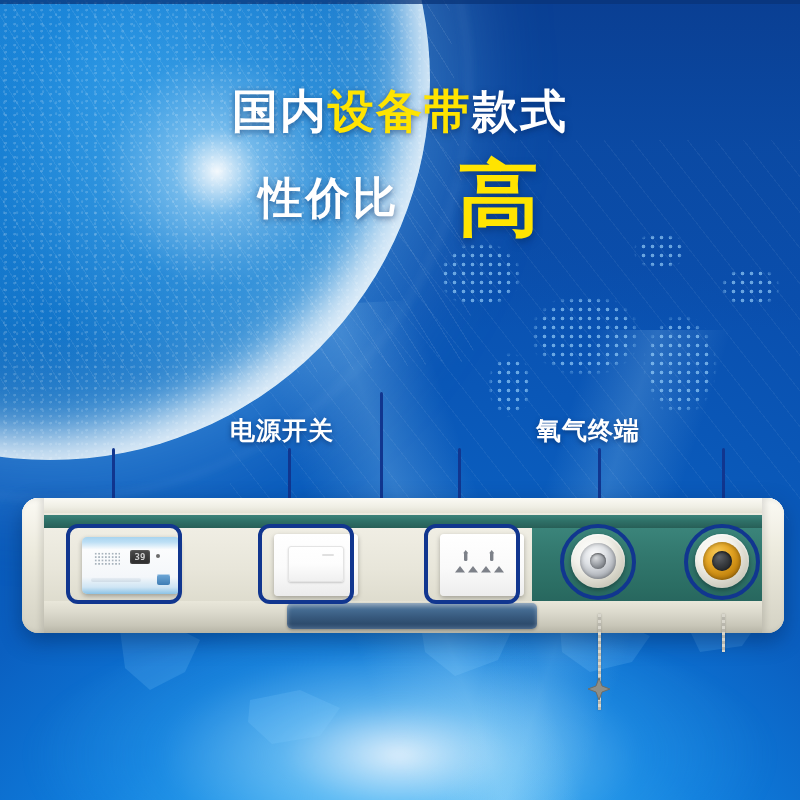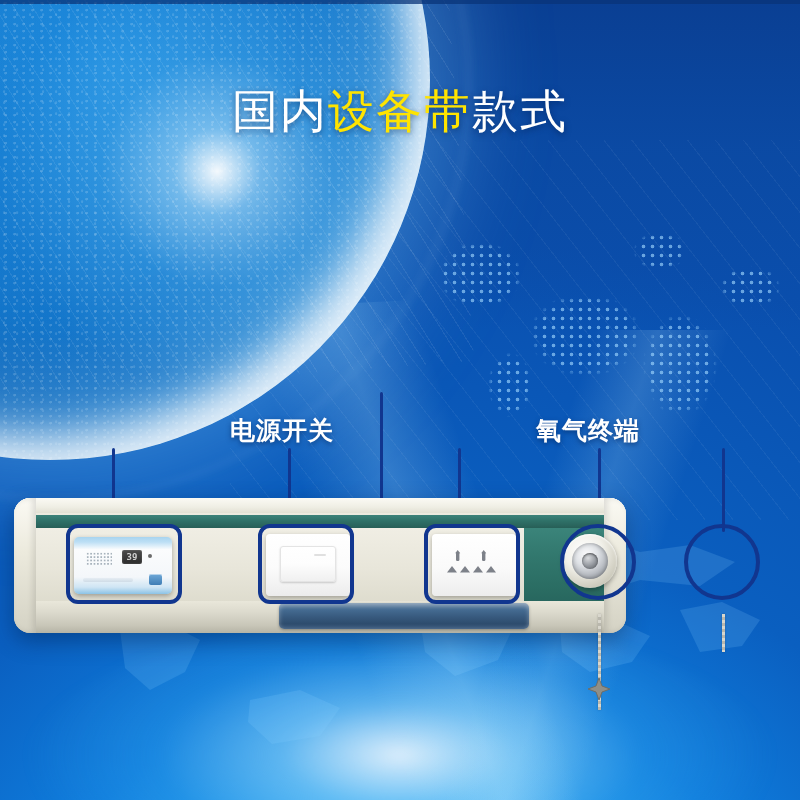--- a/index.html
+++ b/index.html
@@ -109,21 +109,21 @@
     transform:rotate(-3deg);
   }
   .swoosh2{
     position:absolute;left:120px;top:330px;width:900px;height:480px;
     background:linear-gradient(108deg, rgba(255,255,255,0) 45%, rgba(190,235,255,.18) 51%, rgba(255,255,255,0) 58%);
   }
 
   
   .headline{
     position:absolute;left:0;right:0;top:86px;text-align:center;
-    font-weight:normal;letter-spacing:2px;
+    font-weight:bold;letter-spacing:2px;
     font-size:46px;line-height:1.12;
     text-shadow:0 2px 6px rgba(3,30,80,.55);
   }
   .h-white{color:#ffffff;}
   .h-yellow{color:#ffe400;}
   .sub{
     position:absolute;left:0;right:0;top:160px;
     display:flex;align-items:center;justify-content:center;gap:58px;
   }
   .sub-left{
@@ -139,21 +139,21 @@
   .callout{
     position:absolute;color:#ffffff;font-weight:bold;white-space:nowrap;
     font-size:25px;letter-spacing:1px;
     text-shadow:0 2px 5px rgba(4,40,95,.65);
   }
   .leader{
     position:absolute;width:3px;background:#11368f;border-radius:2px;
   }
 
   
-  .panel-wrap{position:absolute;left:14px;top:498px;width:612px;height:135px;}
+  .panel-wrap{position:absolute;left:22px;top:498px;width:762px;height:135px;}
   .panel{
     position:absolute;inset:0;border-radius:16px;
     background:linear-gradient(180deg,#f4f3ec 0%, #eceadf 10%, #e7e5d8 30%, #dfddd0 52%, #d6d4c6 70%, #c9c7b8 88%, #bdbbad 100%);
     box-shadow:0 8px 22px rgba(3,35,85,.45), inset 0 2px 0 rgba(255,255,255,.85);
     overflow:hidden;
   }
   .panel-topedge{
     position:absolute;left:0;right:0;top:0;height:15px;
     background:linear-gradient(180deg,#fbfaf4 0%, #efeee4 60%, #e2e0d3 100%);
     border-radius:16px 16px 0 0;
@@ -315,20 +315,24 @@
   <div class="planet"></div>
   <div class="planet-tex"></div>
   <div class="planet-rim"></div>
   <div class="halo"></div>
   <div class="rays"></div>
   <div class="rays2"></div>
   <div class="topbar"></div>
 
   <div class="headline">
     <span class="h-white">国内</span><span class="h-yellow">设备带</span><span class="h-white">款式</span>
+  </div>
+  <div class="sub">
+    <span class="sub-left">性价比</span>
+    <span class="sub-big">高</span>
   </div>
 
   <div class="callout" style="left:230px; top:414px;">电源开关</div>
   <div class="callout" style="left:536px; top:414px;text-align:center;">氧气终端</div>
 
   <div class="leader" style="left:112px; top:448px; height:82px;"></div>
   <div class="leader" style="left:288px; top:448px; height:80px;"></div>
   <div class="leader" style="left:380px; top:392px; height:218px;"></div>
   <div class="leader" style="left:458px; top:448px; height:80px;"></div>
   <div class="leader" style="left:598px; top:448px; height:84px;"></div>

